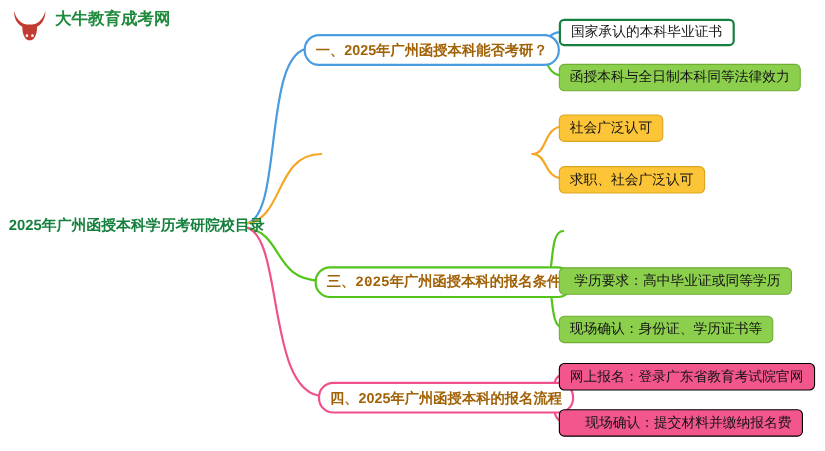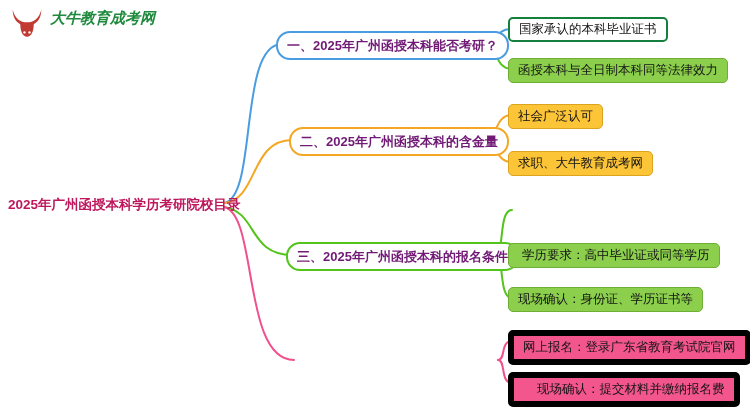--- a/index.html
+++ b/index.html
@@ -3,39 +3,39 @@
 <meta charset="utf-8">
 <style>
   html,body{margin:0;padding:0;background:#fff;}
   .stage{
     position:relative;width:750px;height:410px;background:#ffffff;
     overflow:hidden;font-family:"Liberation Sans",sans-serif;color:#141414;
   }
   .edges{position:absolute;left:0;top:0;width:750px;height:410px;}
   .node{position:absolute;box-sizing:border-box;white-space:nowrap;}
   .root-label{
-    left:8px;top:196px;font-size:13.5px;font-weight:600;color:#be185d;line-height:18px;
+    left:8px;top:196px;font-size:13.5px;font-weight:600;color:#15803d;line-height:18px;
   }
   .branch{
     background:#fff;border:2px solid;border-radius:14px;
-    padding:4px 9px;font-size:13px;font-weight:700;color:#701a75;line-height:17px;
+    padding:4px 9px;font-size:13px;font-weight:700;color:#a16207;line-height:17px;
   }
   .b1{border-color:#4a9ce0;} .b2{border-color:#f5a623;}
-  .b3{border-color:#52c41a;} .b4{border-color:#f0508c;}
+  .b3{border-color:#52c41a;font-family:Liberation Mono, monospace;} .b4{border-color:#f0508c;}
   .leaf{
     border-radius:5px;padding:4px 9px;font-size:12.5px;line-height:15px;color:#131313;
   }
   .leaf-outline-blue{background:#fff;border:2px solid #15803d;padding:3px 9px;}
   .leaf-green {background:#8ccf4d;border:1px solid #6fae35;}
   .leaf-yellow{background:#fcc437;border:1px solid #dca41e;}
-  .leaf-pink  {background:#f2568d;border:6px solid #000000;}
+  .leaf-pink  {background:#f2568d;border:1px solid #000000;}
   .logo{
     position:absolute;left:10px;top:8px;display:flex;align-items:flex-start;gap:6px;cursor:pointer;
   }
-  .logo-texts{display:flex;flex-direction:row;font-style:italic;}
+  .logo-texts{display:flex;flex-direction:row;}
   .logo-title{font-size:15px;font-weight:700;color:#1f8a3d;line-height:19px;}
   .logo-domain{font-size:10px;color:#1f8a3d;line-height:13px;letter-spacing:.4px;}
 </style>
 </head>
 <body>
 
 <div class="stage">
 
   <svg class="edges" width="750" height="410" viewBox="0 0 750 410" fill="none">
 
@@ -68,28 +68,28 @@
       </svg>
     </span>
     <span class="logo-texts">
       <span class="logo-title">大牛教育成考网</span>
     </span>
   </div>
 
   <div class="node root-label">2025年广州函授本科学历考研院校目录</div>
 
   <div class="node branch b1" style="left:276px;top:31px;">一、2025年广州函授本科能否考研？</div>
-  <div class="node branch b2" style="left:289px;top:127px;">二、2025年广州函授本科的含金量</div>
   <div class="node branch b3" style="left:286px;top:242px;">三、2025年广州函授本科的报名条件</div>
+  <div class="node branch b4" style="left:289px;top:347px;">四、2025年广州函授本科的报名流程</div>
 
   <div class="node leaf leaf-outline-blue" style="left:508px;top:17px;">国家承认的本科毕业证书</div>
   <div class="node leaf leaf-yellow" style="left:508px;top:104px;">社会广泛认可</div>
 
   <div class="node leaf leaf-green" style="left:508px;top:58px;">函授本科与全日制本科同等法律效力</div>
-  <div class="node leaf leaf-yellow" style="left:508px;top:151px;">求职、大牛教育成考网</div>
+  <div class="node leaf leaf-yellow" style="left:508px;top:151px;">求职、社会广泛认可</div>
 
   <div class="node leaf leaf-green" style="left:508px;top:243px;padding-left:13px;">学历要求：高中毕业证或同等学历</div>
   <div class="node leaf leaf-green" style="left:508px;top:287px;">现场确认：身份证、学历证书等</div>
 
   <div class="node leaf leaf-pink" style="left:508px;top:330px;">网上报名：登录广东省教育考试院官网</div>
   <div class="node leaf leaf-pink" style="left:508px;top:372px;padding-left:23px;">现场确认：提交材料并缴纳报名费</div>
 
 </div>
 
 </body></html>

